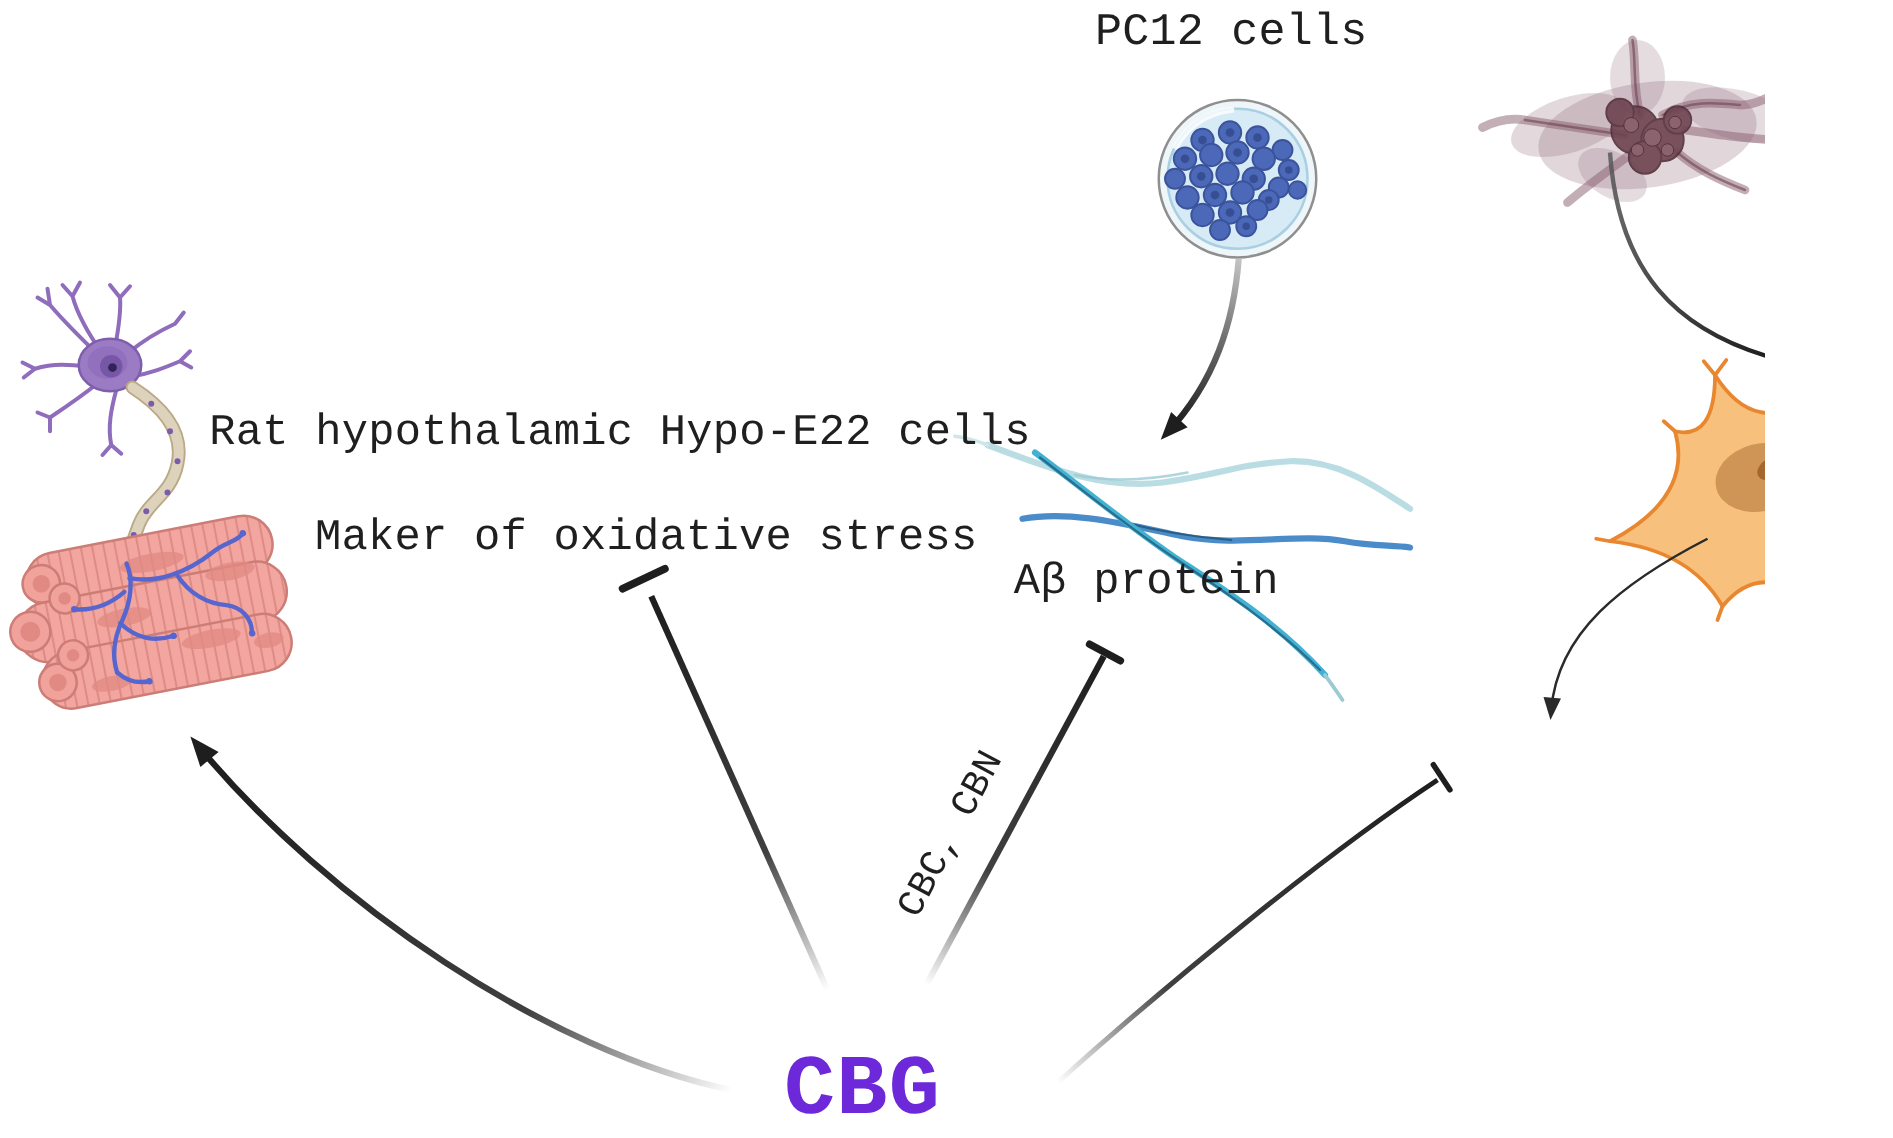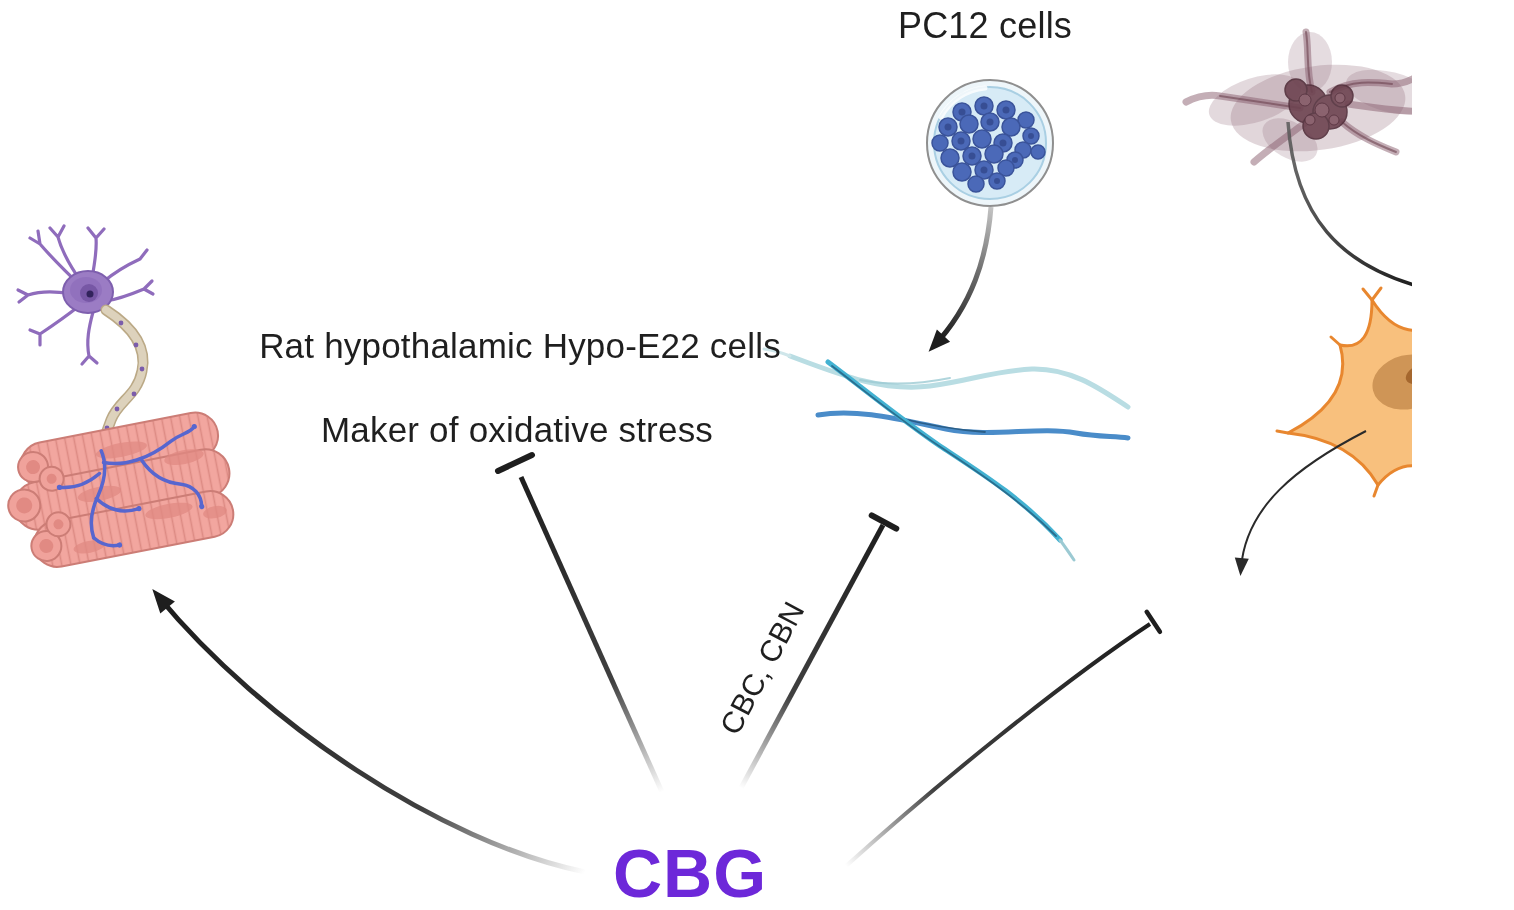--- a/index.html
+++ b/index.html
@@ -1,18 +1,18 @@
 <!DOCTYPE html>
 <html><head>
 <meta charset="utf-8">
 <style>
   html,body{margin:0;padding:0;background:#ffffff;}
   .figure{
     position:relative;width:1412px;height:910px;background:#ffffff;
-    overflow:hidden;font-family:Liberation Sans, sans-serif;
+    overflow:hidden;font-family:Liberation Mono, monospace;
   }
   .gfx{position:absolute;left:0;top:0;}
   .lbl{
     position:absolute;transform:translateX(-50%);
     white-space:nowrap;color:#1f1f1f;font-size:35px;line-height:1.1;
     letter-spacing:.2px;
   }
   .lbl-top{font-size:36px;}
   .lbl-rot{
     transform:translate(-50%,-50%) rotate(-62deg);
@@ -276,23 +276,24 @@
 
     <g>
       <path d="M846,866 C935,786 1062,682 1150,624" stroke="url(#gCy)" stroke-width="4" fill="none"></path>
       <line x1="1146.7" y1="611.8" x2="1159.9" y2="631.8" stroke="#1e1e1e" stroke-width="4.5" stroke-linecap="round"></line>
     </g>
   </svg>
 
   <div class="lbl lbl-top" style="left:985px;top:6px;">PC12 cells</div>
 
 
-  <div class="lbl" style="left:520px;top:327px;">Rat hypothalamic Hypo-E22 cells</div>
+  <div class="lbl" style="left:496px;top:327px;">Rat hypothalamic Hypo-E22 cells</div>
 
   <div class="lbl" style="left:517px;top:411px;">Maker of oxidative stress</div>
 
+  <div class="lbl" style="left:917px;top:446px;">Aβ protein</div>
 
 
   <div class="lbl lbl-rot" style="left:762px;top:668px;">CBC, CBN</div>
 
   <div class="lbl lbl-cbg" style="left:690px;top:836px;">CBG</div>
 
 </div>
 
 </body></html>

